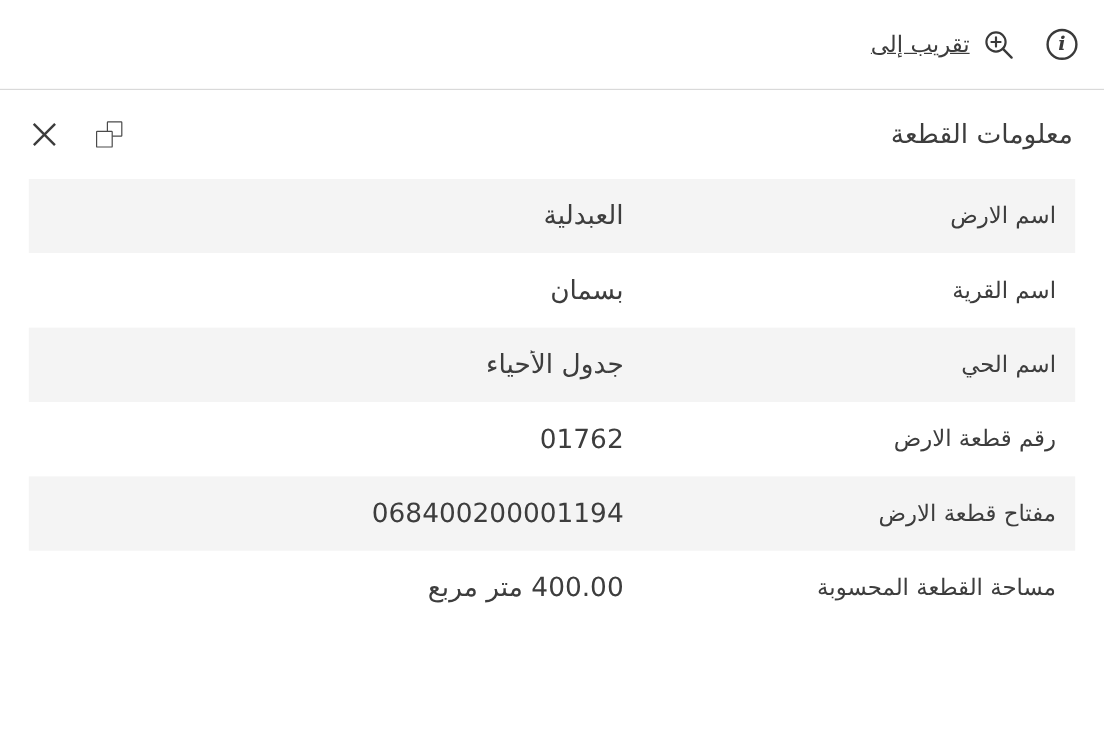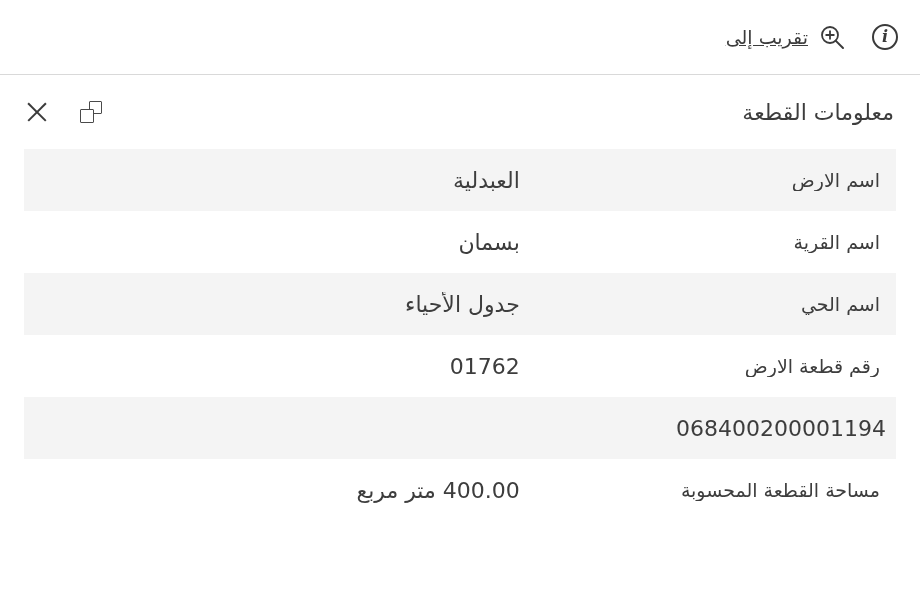--- a/index.html
+++ b/index.html
@@ -267,20 +267,21 @@
       <div class="cell-label">اسم الحي</div>
       <div class="cell-value">جدول الأحياء</div>
     </div>
 
     <div class="row plain">
       <div class="cell-label">رقم قطعة الارض</div>
       <div class="cell-value ltr">01762</div>
     </div>
 
     <div class="row alt">
+      <div class="cell-label">مفتاح قطعة الارض</div>
       <div class="cell-value ltr">068400200001194</div>
     </div>
 
     <div class="row plain">
       <div class="cell-label">مساحة القطعة المحسوبة</div>
       <div class="cell-value">400.00 متر مربع</div>
     </div>
 
   </div>
 

